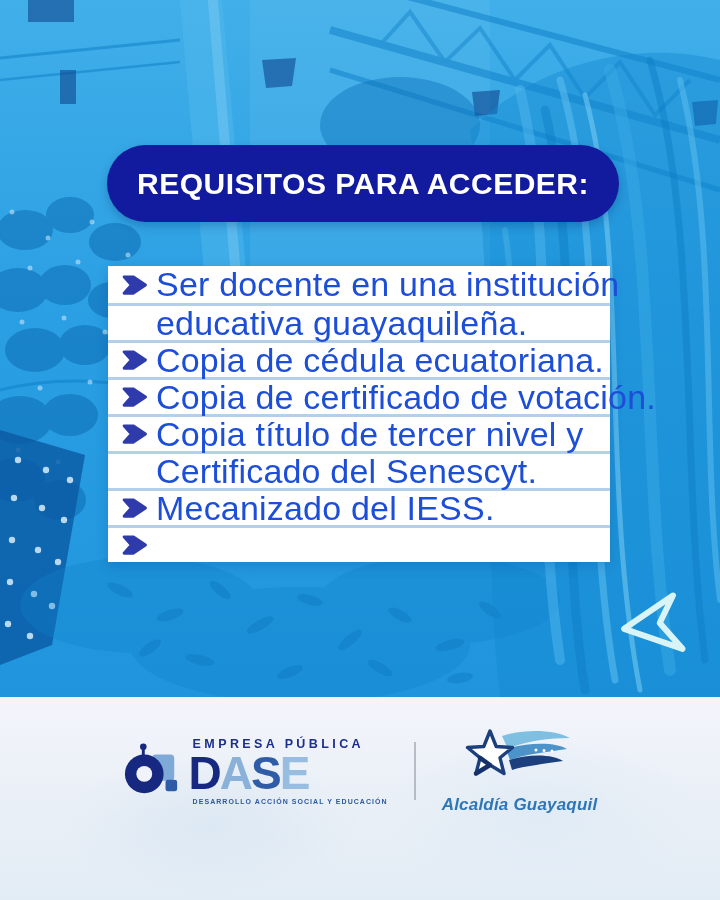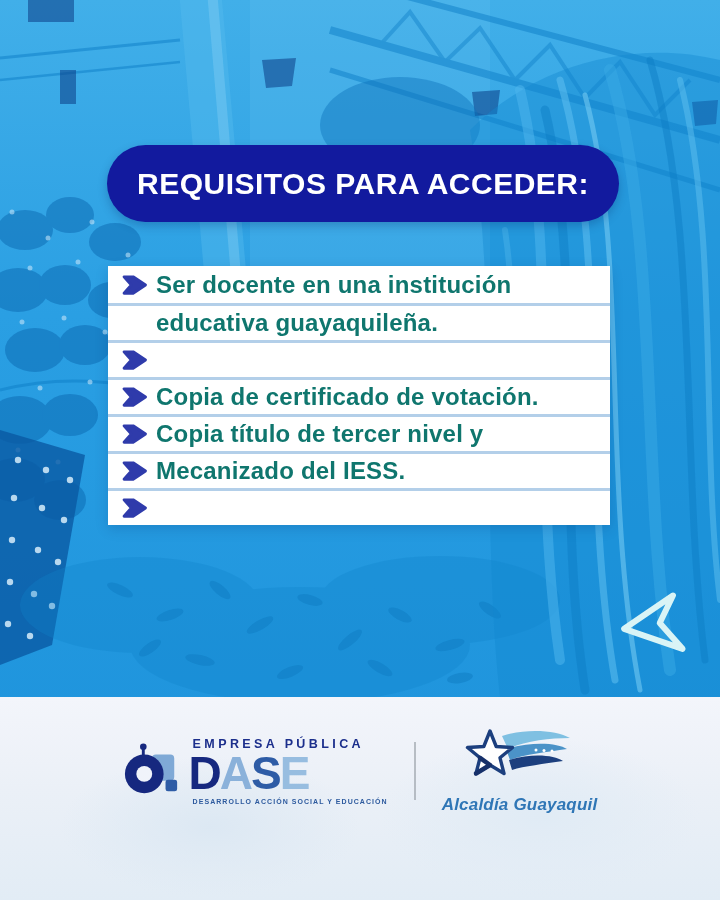--- a/index.html
+++ b/index.html
@@ -25,21 +25,21 @@
   .list{position:absolute;left:108px;top:266px;width:502px;z-index:2;box-shadow:0 4px 12px rgba(0,40,100,.18);}
   .row{
     height:34px;background:#ffffff;display:flex;align-items:center;
     padding:0 6px 0 13px;border-top:3px solid #b3cfe9;
   }
   .row:first-child{border-top:none;height:37px;}
   .bullet{width:31px;height:24px;flex:0 0 31px;margin-right:4px;display:flex;align-items:center;}
   .bullet svg{display:block;}
   .bullet-spacer{width:35px;flex:0 0 35px;}
   .row-text{
-    color:#0f766e;font-size:24px;font-weight:700;letter-spacing:.2px;white-space:nowrap;
+    color:#1d4ed8;font-size:34px;font-weight:400;letter-spacing:.2px;white-space:nowrap;
   }
   
   .back-arrow{position:absolute;left:612px;top:590px;z-index:2;transform:rotate(-6deg);cursor:pointer;}
   
   .footer{
     position:absolute;left:0;top:697px;width:720px;height:203px;z-index:3;
     background:linear-gradient(180deg,#f3f5fb 0%,#ebf0f7 45%,#e2ecf5 100%);
   }
   .footer .ghost1{position:absolute;left:60px;top:60px;width:300px;height:140px;
     background:radial-gradient(closest-side,#dce8f3,rgba(220,232,243,0));}
@@ -208,40 +208,45 @@
       <span class="bullet-spacer"></span>
       <span class="row-text">educativa guayaquileña.</span>
     </div>
 
     <div class="row">
       <span class="bullet">
         <svg width="28" height="22" viewBox="0 0 30 24">
             <path d="M3 3 L13 3 L26.5 12 L13 21 L3 21 L11 12 Z" fill="#2f3bab" stroke="#2f3bab" stroke-width="3" stroke-linejoin="round"></path>
           </svg>
       </span>
+      <span class="row-text">Copia de cédula ecuatoriana.</span>
     </div>
 
     <div class="row">
       <span class="bullet">
         <svg width="28" height="22" viewBox="0 0 30 24">
             <path d="M3 3 L13 3 L26.5 12 L13 21 L3 21 L11 12 Z" fill="#2f3bab" stroke="#2f3bab" stroke-width="3" stroke-linejoin="round"></path>
           </svg>
       </span>
       <span class="row-text">Copia de certificado de votación.</span>
     </div>
 
     <div class="row">
       <span class="bullet">
         <svg width="28" height="22" viewBox="0 0 30 24">
             <path d="M3 3 L13 3 L26.5 12 L13 21 L3 21 L11 12 Z" fill="#2f3bab" stroke="#2f3bab" stroke-width="3" stroke-linejoin="round"></path>
           </svg>
       </span>
       <span class="row-text">Copia título de tercer nivel y</span>
     </div>
 
+    <div class="row">
+      <span class="bullet-spacer"></span>
+      <span class="row-text">Certificado del Senescyt.</span>
+    </div>
 
     <div class="row">
       <span class="bullet">
         <svg width="28" height="22" viewBox="0 0 30 24">
             <path d="M3 3 L13 3 L26.5 12 L13 21 L3 21 L11 12 Z" fill="#2f3bab" stroke="#2f3bab" stroke-width="3" stroke-linejoin="round"></path>
           </svg>
       </span>
       <span class="row-text">Mecanizado del IESS.</span>
     </div>
 

